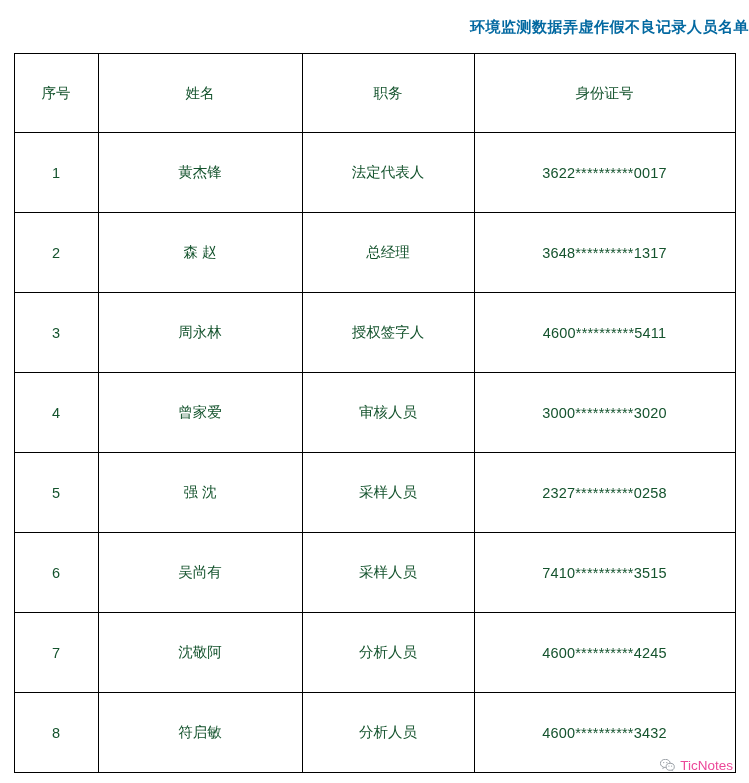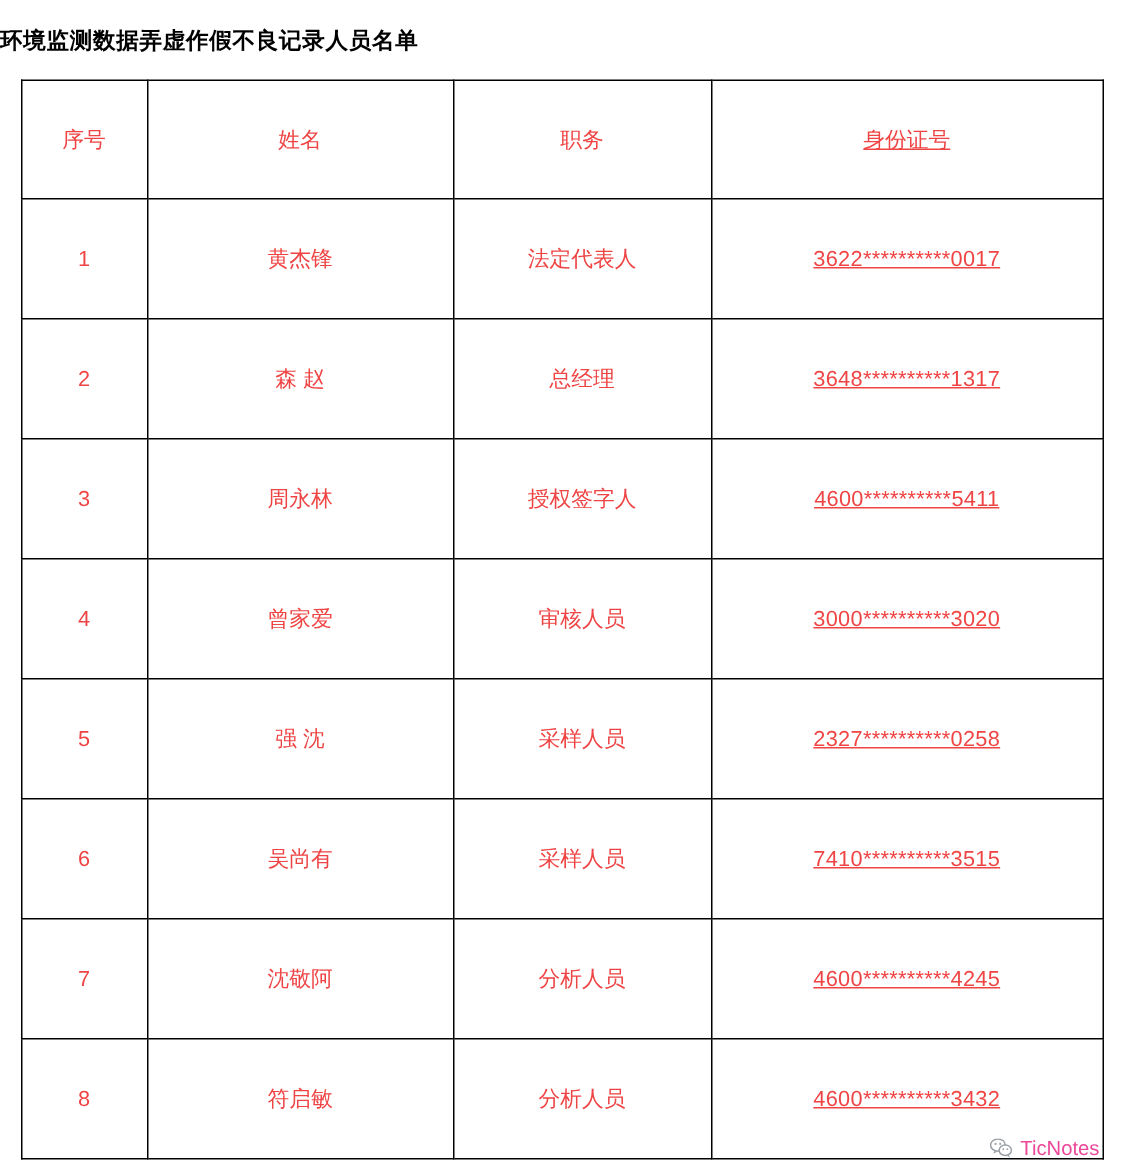--- a/index.html
+++ b/index.html
@@ -15,54 +15,55 @@
     position: relative;
     overflow: hidden;
   }
   .page {
     width: 749px;
     height: 783px;
     position: relative;
     box-sizing: border-box;
   }
   .doc-title {
-    text-align: left;
+    text-align: right;
     font-size: 15px;
     font-weight: bold;
     letter-spacing: 0.5px;
     padding-top: 18px;
     padding-bottom: 16px;
-    color: #000000;
+    color: #0369a1;
+    padding-left: 18px;
   }
   table.data-table {
     width: 717px;
     margin: 0 auto;
     border-collapse: collapse;
     table-layout: fixed;
   }
   table.data-table td,
   table.data-table th {
     border: 1px solid #000000;
     text-align: center;
     vertical-align: middle;
     font-weight: normal;
     font-size: 14.5px;
-    color: #ef4444;
+    color: #14532d;
     padding: 0;
   }
   table.data-table thead td {
     height: 78px;
   }
   table.data-table tbody td {
     height: 79px;
   }
   .col-index  { width: 83px; }
   .col-name   { width: 203px; }
   .col-role   { width: 171px; margin-left: 48px; }
-  .col-id     { width: 260px; text-decoration: underline; }
+  .col-id     { width: 260px; }
   .id-cell {
     font-family: "Liberation Sans", sans-serif;
     letter-spacing: 0.2px;
     font-size: 14.5px;
   }
   .watermark {
     position: absolute;
     right: 16px;
     bottom: 10px;
     display: flex;

